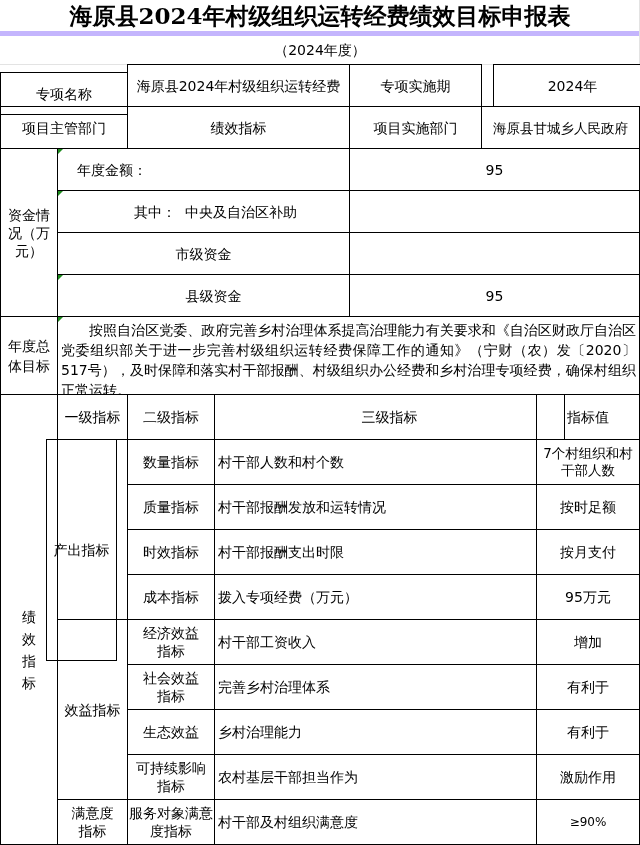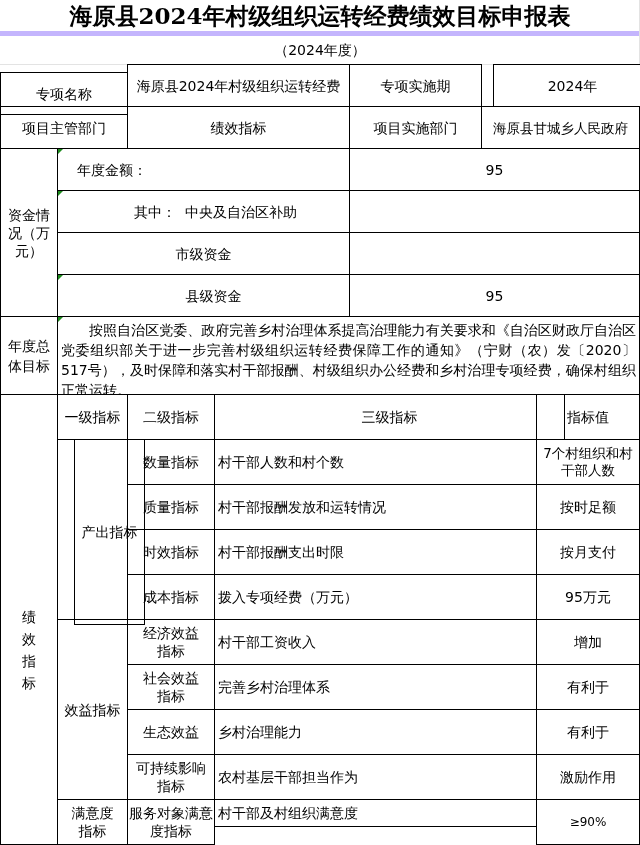--- a/index.html
+++ b/index.html
@@ -58,21 +58,21 @@
 <div class="cell b para" style="left:57px;top:316px;width:583px;height:79px;padding-top:3px;">　　按照自治区党委、政府完善乡村治理体系提高治理能力有关要求和《自治区财政厅自治区党委组织部关于进一步完善村级组织运转经费保障工作的通知》（宁财（农）发〔2020〕517号），及时保障和落实村干部报酬、村级组织办公经费和乡村治理专项经费，确保村组织正常运转。</div>
 <span class="marker" style="left:58px;top:317px;"></span>
 
 <div class="cell b" style="left:0;top:394px;width:58px;height:451px;padding:0 21px;line-height:22px;padding-top:60px;">绩效指标</div>
 
 <div class="cell b" style="left:57px;top:394px;width:71px;height:46px;">一级指标</div>
 <div class="cell b" style="left:127px;top:394px;width:88px;height:46px;">二级指标</div>
 <div class="cell b" style="left:214px;top:394px;width:351px;height:46px;">三级指标</div>
 <div class="cell b" style="left:536px;top:394px;width:104px;height:46px;">指标值</div>
 
-<div class="cell b" style="left:74px;top:439px;width:71px;height:186px;">产出指标</div>
+<div class="cell b" style="left:46px;top:439px;width:71px;height:222px;">产出指标</div>
 <div class="cell b" style="left:57px;top:619px;width:71px;height:181px;">效益指标</div>
 <div class="cell b" style="left:57px;top:799px;width:71px;height:46px;padding:0 12px;">满意度指标</div>
 
 <div>
   <div class="cell b" style="left:127px;top:439px;width:88px;height:46px;">数量指标</div>
   <div class="cell b left" style="left:214px;top:439px;width:323px;height:46px;padding-left:3px;">村干部人数和村个数</div>
   <div class="cell b" style="left:536px;top:439px;width:104px;height:46px;font-size:13.5px;line-height:17px;padding:0 1px;">7个村组织和村干部人数</div>
 </div>
 <div>
   <div class="cell b" style="left:127px;top:484px;width:88px;height:46px;">质量指标</div>
@@ -104,15 +104,15 @@
   <div class="cell b left" style="left:214px;top:709px;width:323px;height:46px;padding-left:3px;">乡村治理能力</div>
   <div class="cell b" style="left:536px;top:709px;width:104px;height:46px;">有利于</div>
 </div>
 <div>
   <div class="cell b" style="left:127px;top:754px;width:88px;height:46px;padding:0 2px;">可持续影响指标</div>
   <div class="cell b left" style="left:214px;top:754px;width:323px;height:46px;padding-left:3px;">农村基层干部担当作为</div>
   <div class="cell b" style="left:536px;top:754px;width:104px;height:46px;">激励作用</div>
 </div>
 <div>
   <div class="cell b" style="left:127px;top:799px;width:88px;height:46px;padding:0 1px;">服务对象满意度指标</div>
-  <div class="cell b left" style="left:214px;top:799px;width:323px;height:28px;padding-left:3px;">村干部及村组织满意度</div>
+  <div class="cell b left" style="left:214px;top:799px;width:323px;height:46px;padding-left:3px;">村干部及村组织满意度</div>
   <div class="cell b" style="left:536px;top:799px;width:104px;height:46px;font-size:12px;">≥90%</div>
 </div>
 
 </body></html>

